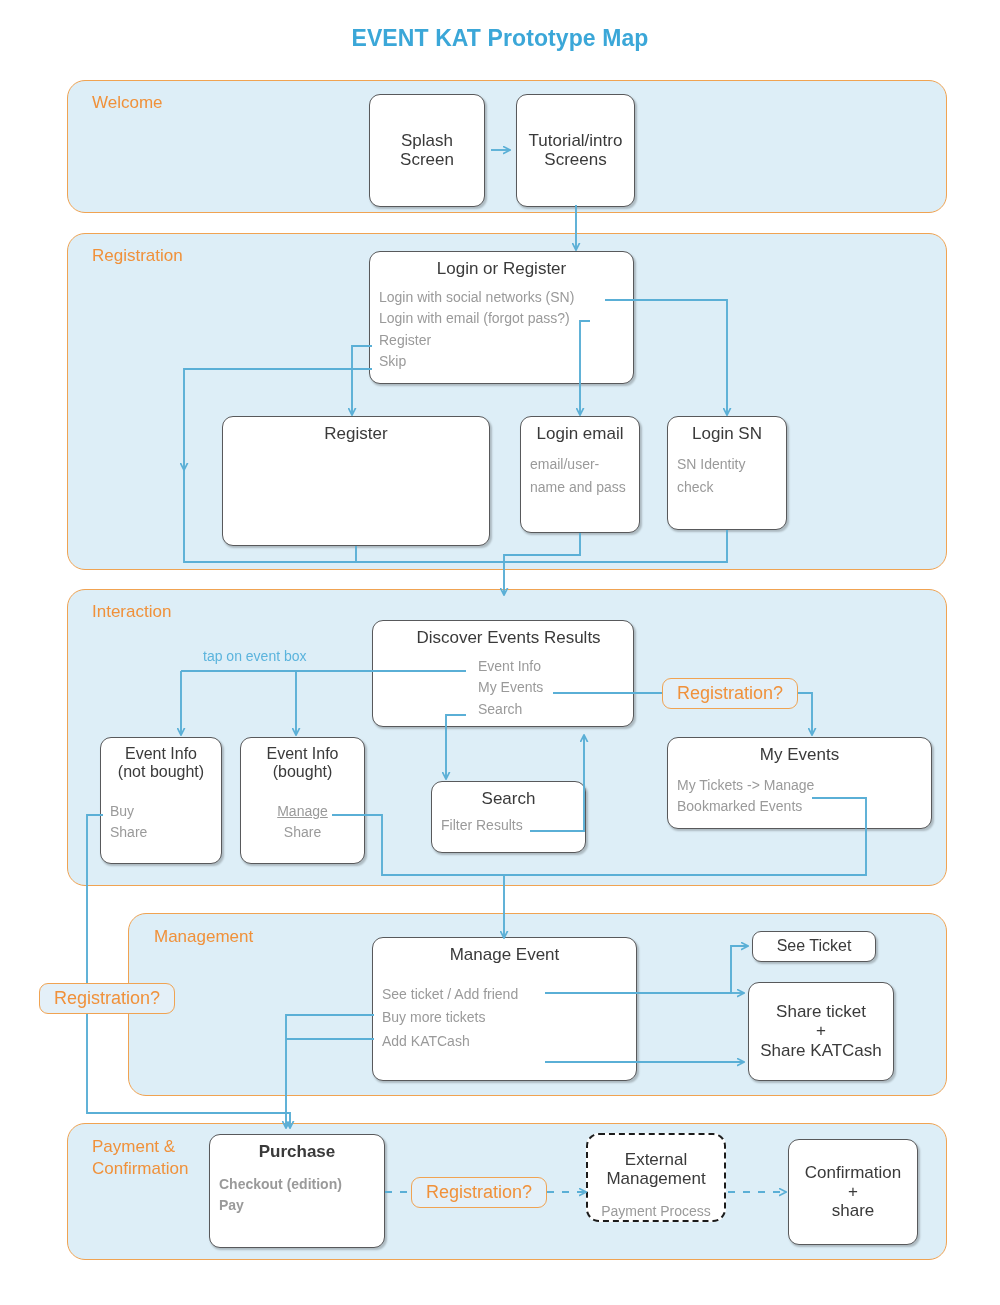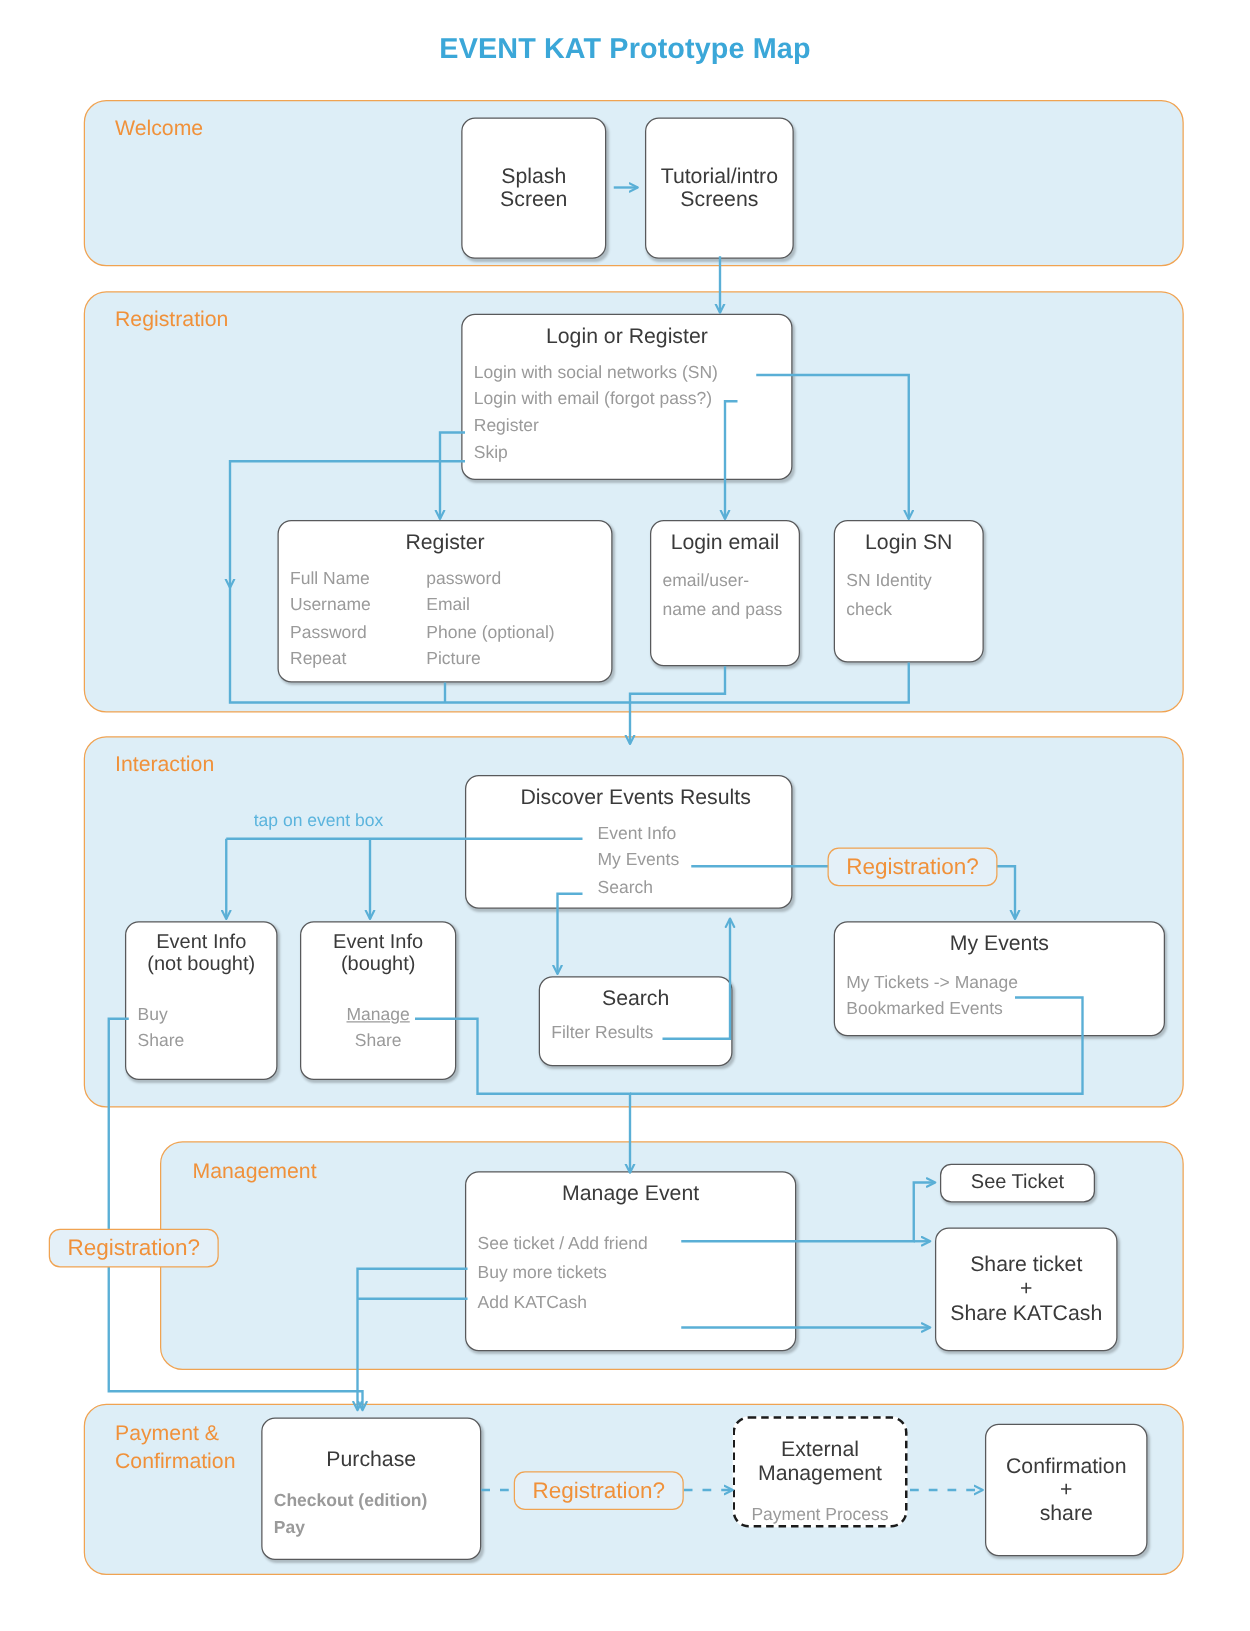--- a/index.html
+++ b/index.html
@@ -224,30 +224,20 @@
     <div class="n-list">
       <div>Login with social networks (SN)</div>
       <div>Login with email (forgot pass?)</div>
       <div>Register</div>
       <div>Skip</div>
     </div>
   </div>
 
   <div class="node two-col" style="left:222px; top:416px; width:268px; height:130px;">
     <div class="n-title">Register</div>
-    <div class="n-list">
-      <div>Full Name</div>
-      <div>password</div>
-      <div>Username</div>
-      <div>Email</div>
-      <div>Password</div>
-      <div>Phone (optional)</div>
-      <div>Repeat</div>
-      <div>Picture</div>
-    </div>
   </div>
 
   <div class="node" style="left:667px; top:416px; width:120px; height:114px;">
     <div class="n-title">Login SN</div>
     <div class="n-sub">SN Identity check</div>
   </div>
 
   <div class="node" style="left:520px; top:416px; width:120px; height:117px;">
     <div class="n-title">Login email</div>
     <div class="n-sub">email/user-name and pass</div>
@@ -310,21 +300,21 @@
     <div class="n-title small">See Ticket</div>
   </div>
 
   <div class="node plain" style="left:748px; top:982px; width:146px; height:99px;">
     <div class="n-title">Share ticket
 +
 Share KATCash</div>
   </div>
 
   <div class="node" style="left:209px; top:1134px; width:176px; height:114px;">
-    <div class="n-title" style="margin-top:16px;">Purchase</div>
+    <div class="n-title" style="font-weight:bold;">Purchase</div>
     <div class="n-list" style="margin-top:13px;font-weight:bold;">
       <div>Checkout (edition)</div>
       <div>Pay</div>
     </div>
   </div>
 
   <div class="node dashed" style="left:586px; top:1133px; width:140px; height:89px;">
     <div class="n-title" style="margin-top:8px;">External
 Management</div>
     <div class="n-sub" style="text-align:center; margin-top:12px;">Payment Process</div>

